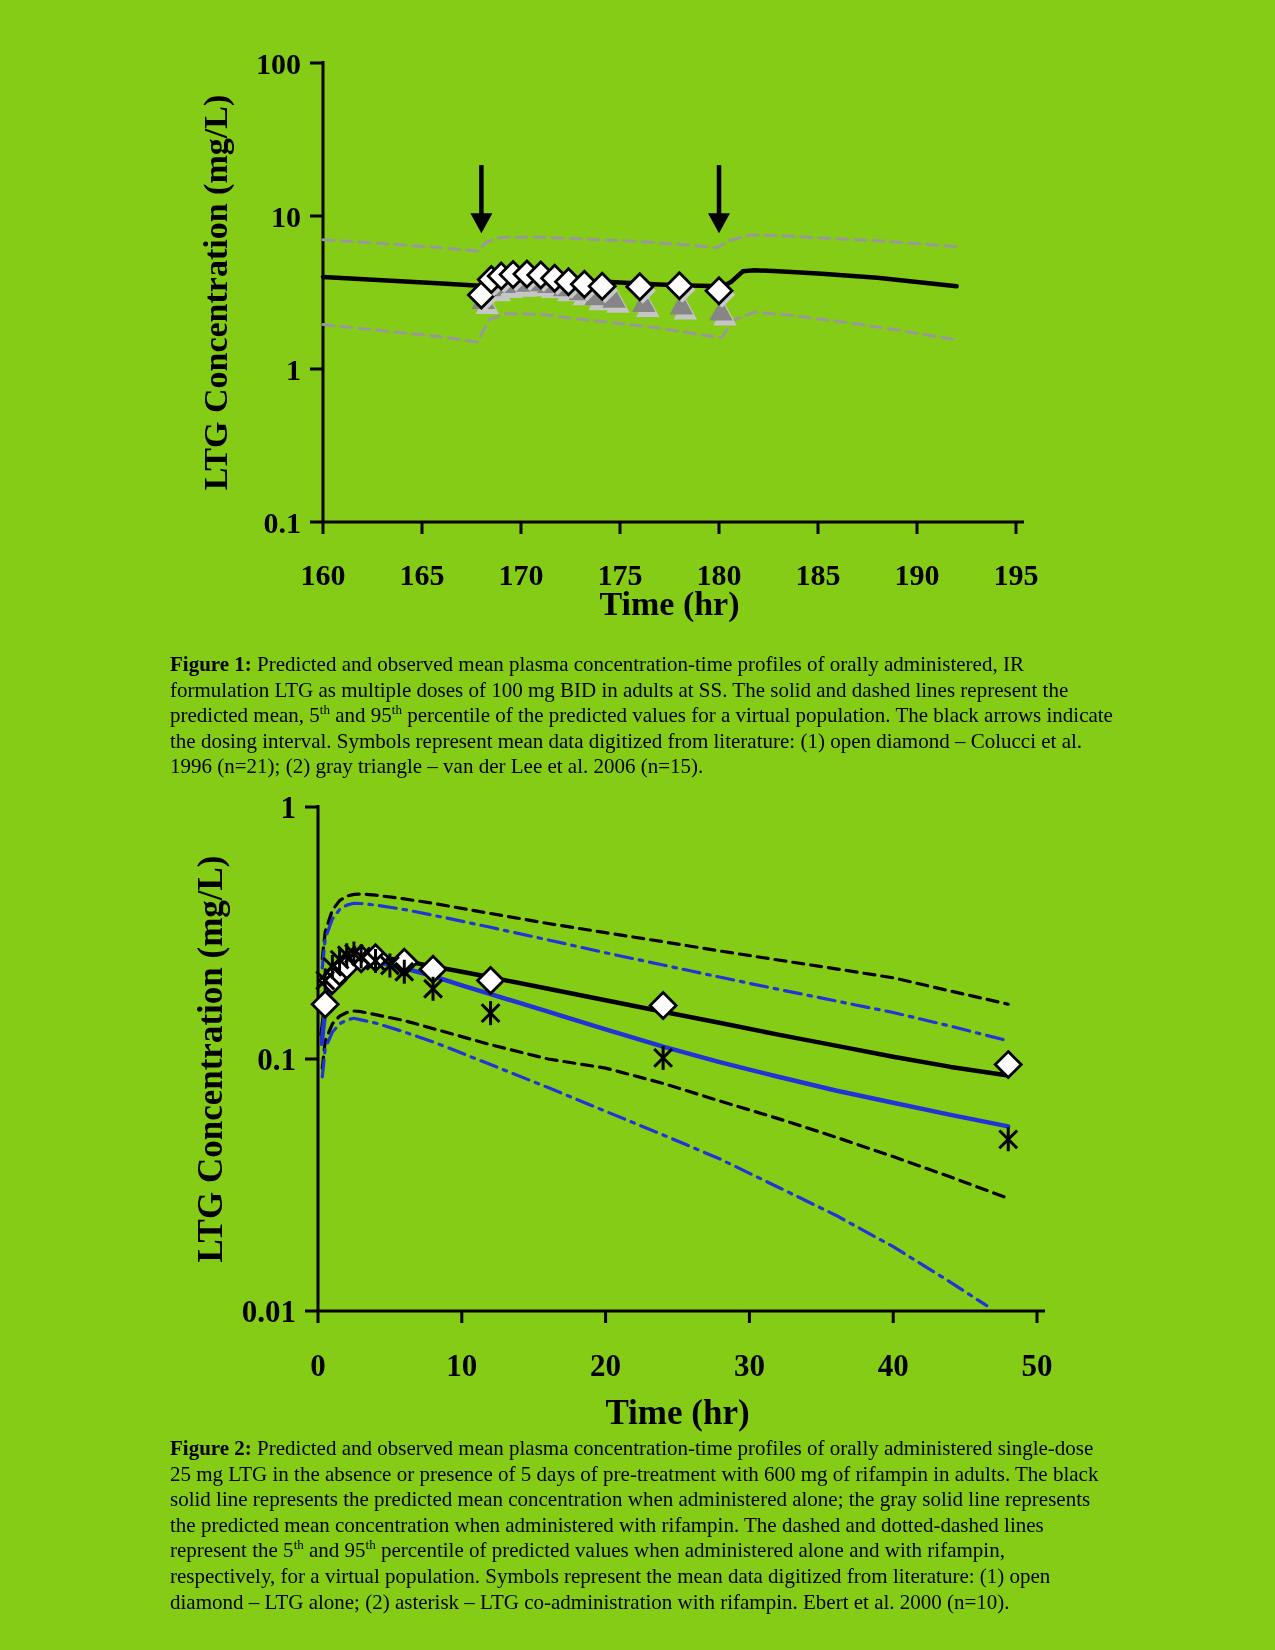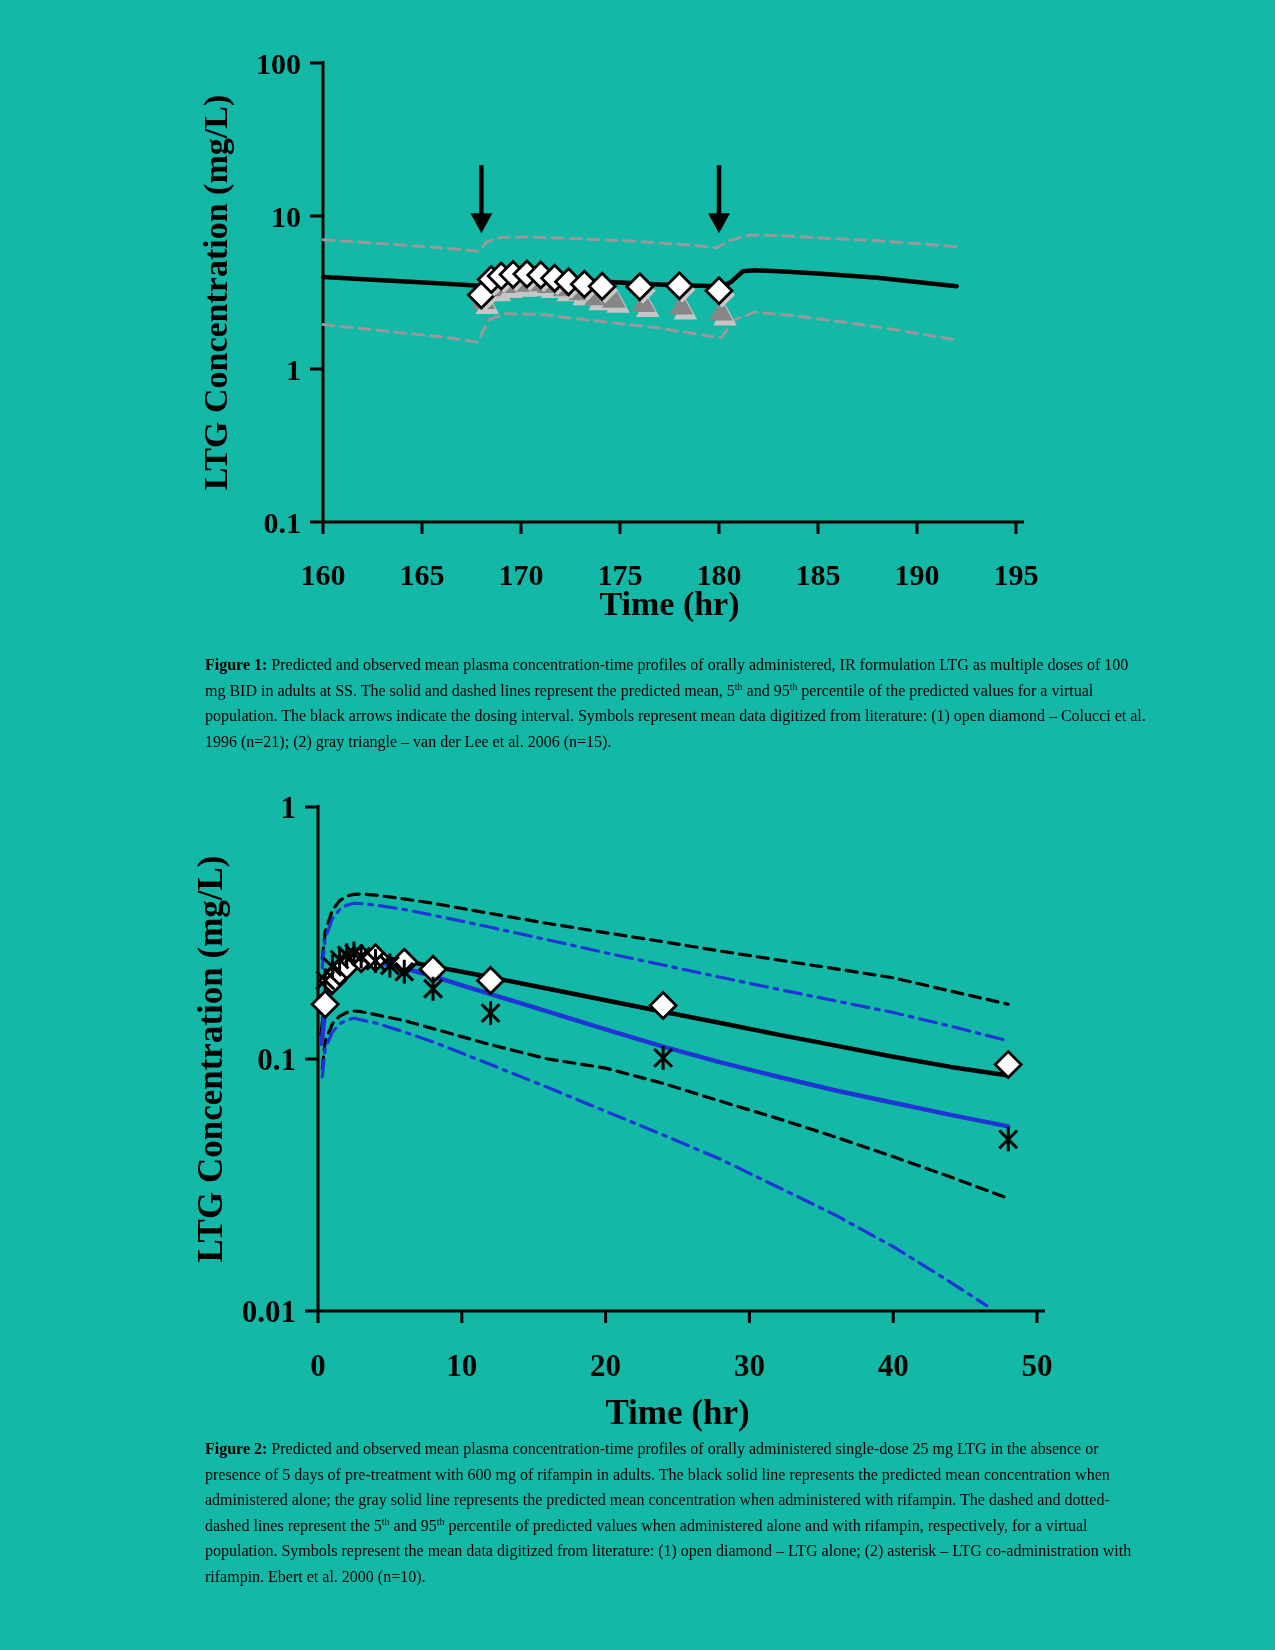--- a/index.html
+++ b/index.html
@@ -1,19 +1,19 @@
 <!DOCTYPE html>
 <html><head>
 <meta charset="utf-8">
 <style>
   html,body{margin:0;padding:0;background:#ffffff;}
-  .page{position:relative;width:1275px;height:1650px;background:#14b8a6;overflow:hidden;
+  .page{position:relative;width:1275px;height:1650px;background:#84cc16;overflow:hidden;
         font-family:"Liberation Serif","DejaVu Serif",serif;color:#000;}
   svg.chart{position:absolute;overflow:visible;}
-  .caption{position:absolute;font-size:16px;line-height:25.6px;text-align:left;margin-left:35px;}
+  .caption{position:absolute;font-size:21px;line-height:25.6px;text-align:left;}
   .caption b{font-weight:bold;}
   .caption sup{font-size:0.62em;line-height:0;}
 </style>
 </head>
 <body>
 
 <div class="page">
 
   <svg class="chart" width="900" height="620" viewBox="0 0 900 620" style="left: 170px; top: 30px;">
       <g>

